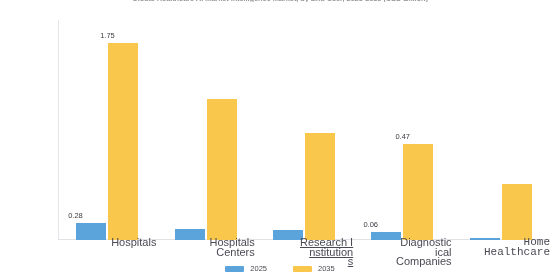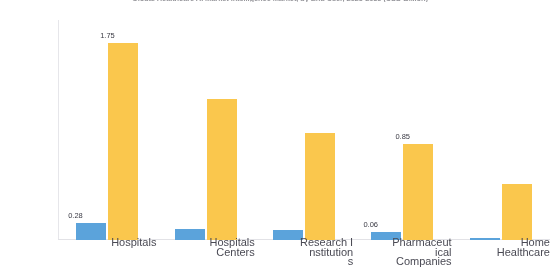--- a/index.html
+++ b/index.html
@@ -150,37 +150,47 @@
           <div class="bar s2035" title="2035: 1.25" style="left: 32px; width: 30px; height: 141.026px; background: rgb(250, 199, 77);"></div>
         </div>
         <div class="group" style="left: 215px; width: 62px;">
           <div class="bar s2025" title="2025: 0.09" style="left: 0px; width: 30px; height: 10.1538px; background: rgb(91, 163, 219);"></div>
           <div class="bar s2035" title="2035: 0.95" style="left: 32px; width: 30px; height: 107.179px; background: rgb(250, 199, 77);"></div>
         </div>
         <div class="group" style="left: 313.4px; width: 62px;">
           <div class="bar s2025" title="2025: 0.07" style="left: 0px; width: 30px; height: 7.89744px; background: rgb(91, 163, 219);"></div>
           <div class="bar-label" style="left: -8px; width: 46px; bottom: 10.8974px;">0.06</div>
           <div class="bar s2035" title="2035: 0.85" style="left: 32px; width: 30px; height: 95.8974px; background: rgb(250, 199, 77);"></div>
-          <div class="bar-label" style="left: 24px; width: 46px; bottom: 98.8974px;">0.85</div>
+          <div class="bar-label" style="left: 24px; width: 46px; bottom: 98.8974px;">0.47</div>
         </div>
         <div class="group" style="left: 411.8px; width: 62px;">
           <div class="bar s2025" title="2025: 0.02" style="left: 0px; width: 30px; height: 2.25641px; background: rgb(91, 163, 219);"></div>
           <div class="bar s2035" title="2035: 0.5" style="left: 32px; width: 30px; height: 56.4103px; background: rgb(250, 199, 77);"></div>
         </div>
       </div>
   </div>
 
   <div id="cat-labels">
       <div class="cat-label" style="left: 58px; width: 98.4px;">Hospitals</div>
       <div class="cat-label" style="left: 156.4px; width: 98.4px;">Hospitals
 Centers</div>
-      <div class="cat-label" style="left: 254.8px; width: 98.4px;">Research I
+      <div class="cat-label" style="left: 254.8px; width: 98.4px; text-decoration: underline;">Research I
 nstitution
 s</div>
-      <div class="cat-label" style="left: 353.2px; width: 98.4px;">Pharmaceut
+      <div class="cat-label" style="left: 353.2px; width: 98.4px;">Diagnostic
 ical
 Companies</div>
-      <div class="cat-label" style="left: 451.6px; width: 98.4px;">Home
+      <div class="cat-label" style="left: 451.6px; width: 98.4px; font-family: Liberation Mono, monospace;">Home
 Healthcare</div>
     </div>
 
+  <div id="legend">
+      <div class="legend-item">
+        <span class="legend-swatch" style="background: rgb(91, 163, 219);"></span>
+        <span class="legend-text">2025</span>
+      </div>
+      <div class="legend-item">
+        <span class="legend-swatch" style="background: rgb(250, 199, 77);"></span>
+        <span class="legend-text">2035</span>
+      </div>
+    </div>
 
 </div>
 
 </body></html>

